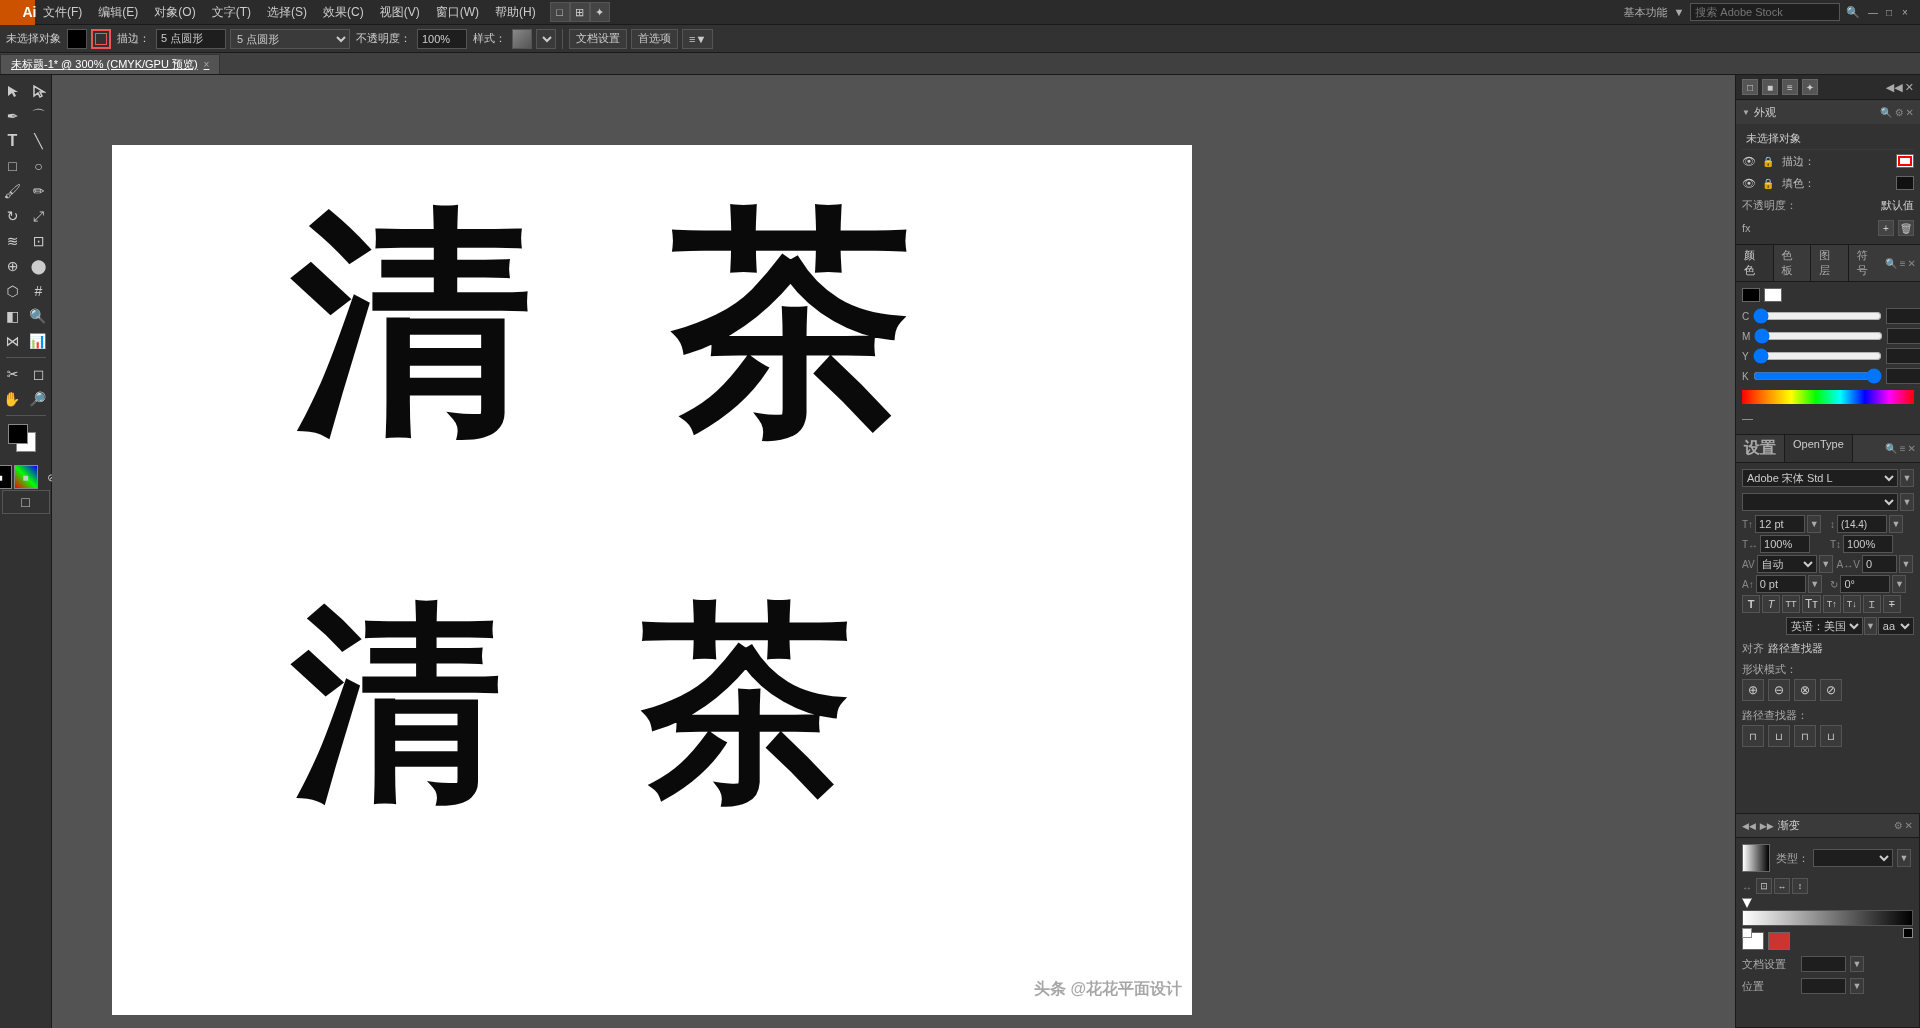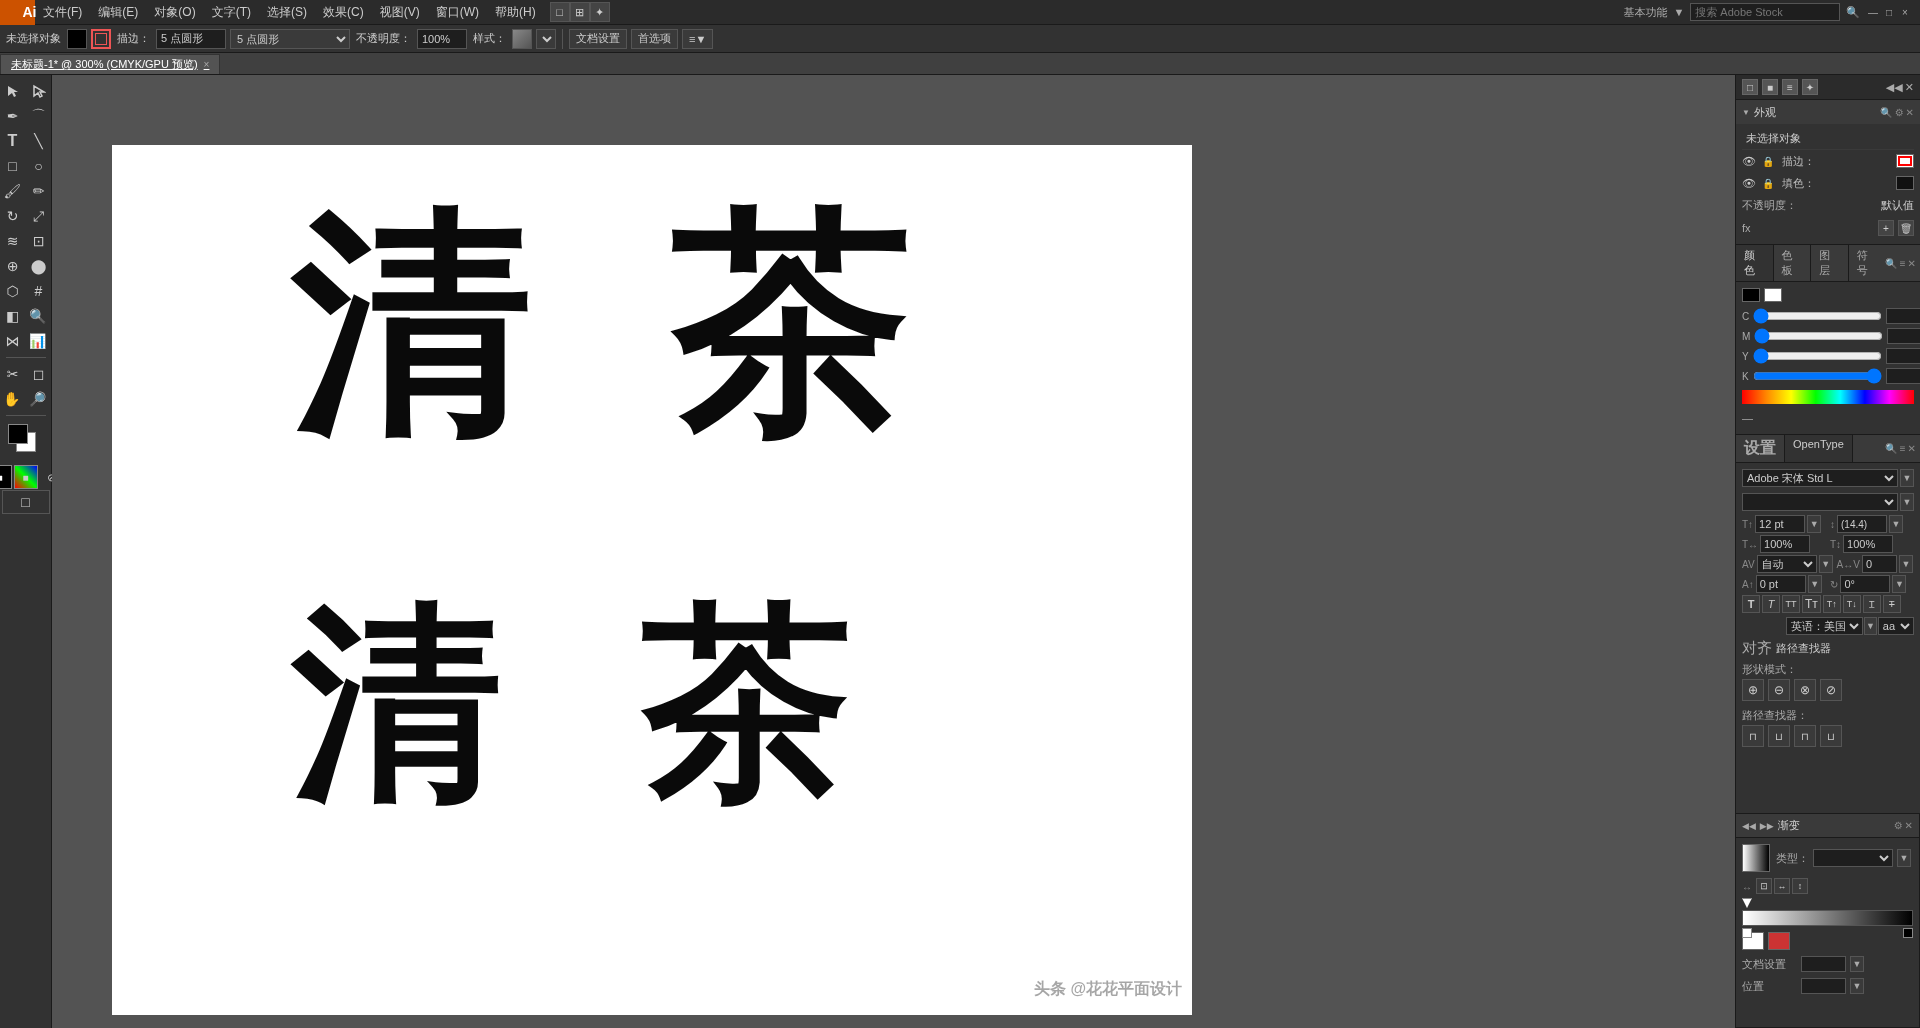--- a/index.html
+++ b/index.html
@@ -527,21 +527,21 @@
         <select style="flex:1;height:18px;background:#1e1e1e;border:1px solid #555;color:#ccc;font-size:11px;">
           <option>英语：美国</option>
         </select>
         <div style="width:14px;height:18px;background:#3a3a3a;border:1px solid #555;display:flex;align-items:center;justify-content:center;cursor:pointer;font-size:9px;color:#aaa;">▼</div>
         <select style="width:40px;height:18px;background:#1e1e1e;border:1px solid #555;color:#ccc;font-size:11px;">
           <option>aa</option>
         </select>
       </div>
 
       <div style="display:flex;align-items:center;height:22px;gap:4px;">
-        <span style="font-size:15px;color:#aaa;">对齐</span>
+        <span style="font-size:11px;color:#aaa;">对齐</span>
         <span style="font-size:11px;color:#ccc;cursor:pointer;">路径查找器</span>
       </div>
 
       <div style="display:flex;align-items:center;height:20px;">
         <span style="font-size:11px;color:#aaa;">形状模式：</span>
       </div>
 
       <div style="display:flex;gap:4px;margin-bottom:4px;">
         <div style="width:22px;height:22px;background:#3a3a3a;border:1px solid #555;display:flex;align-items:center;justify-content:center;cursor:pointer;font-size:12px;color:#ccc;">⊕</div>
         <div style="width:22px;height:22px;background:#3a3a3a;border:1px solid #555;display:flex;align-items:center;justify-content:center;cursor:pointer;font-size:12px;color:#ccc;">⊖</div>

